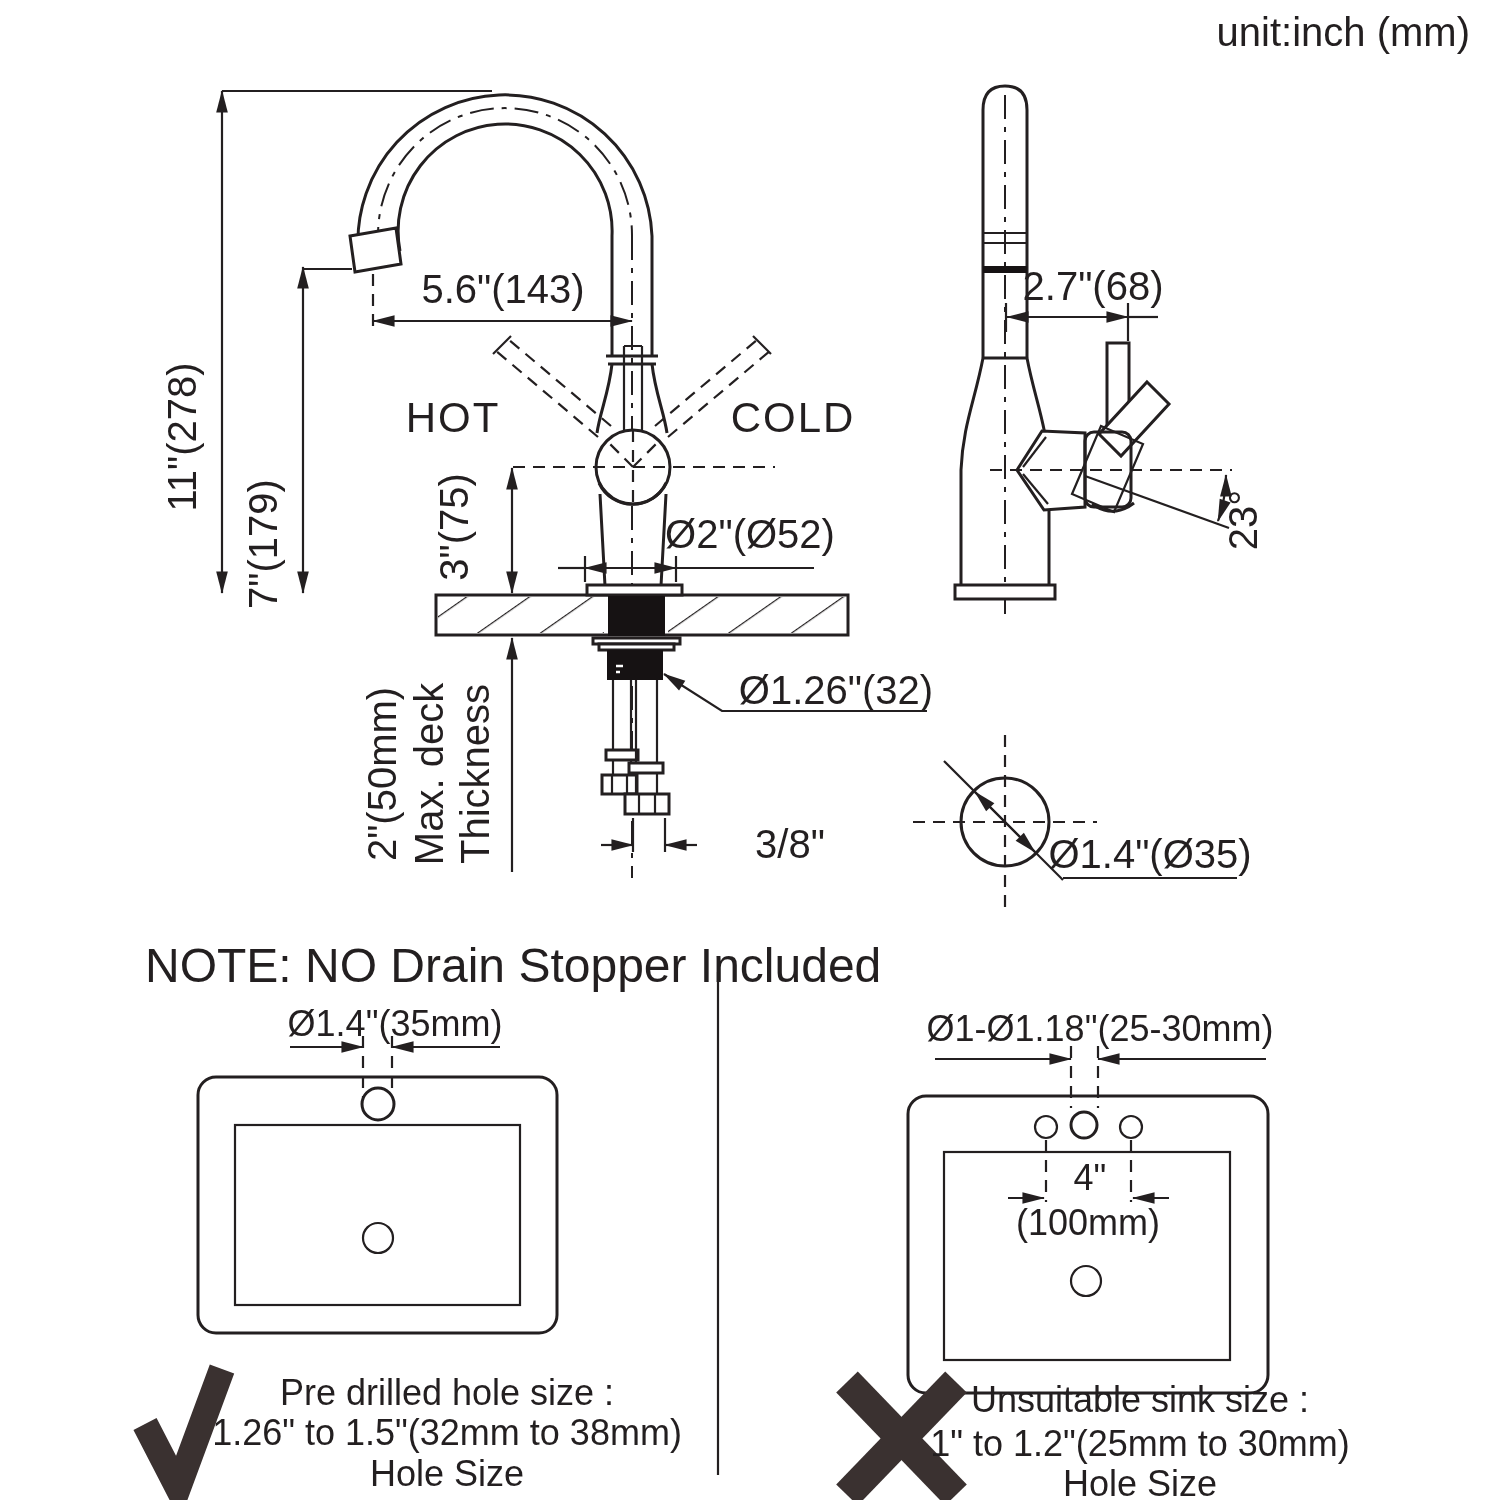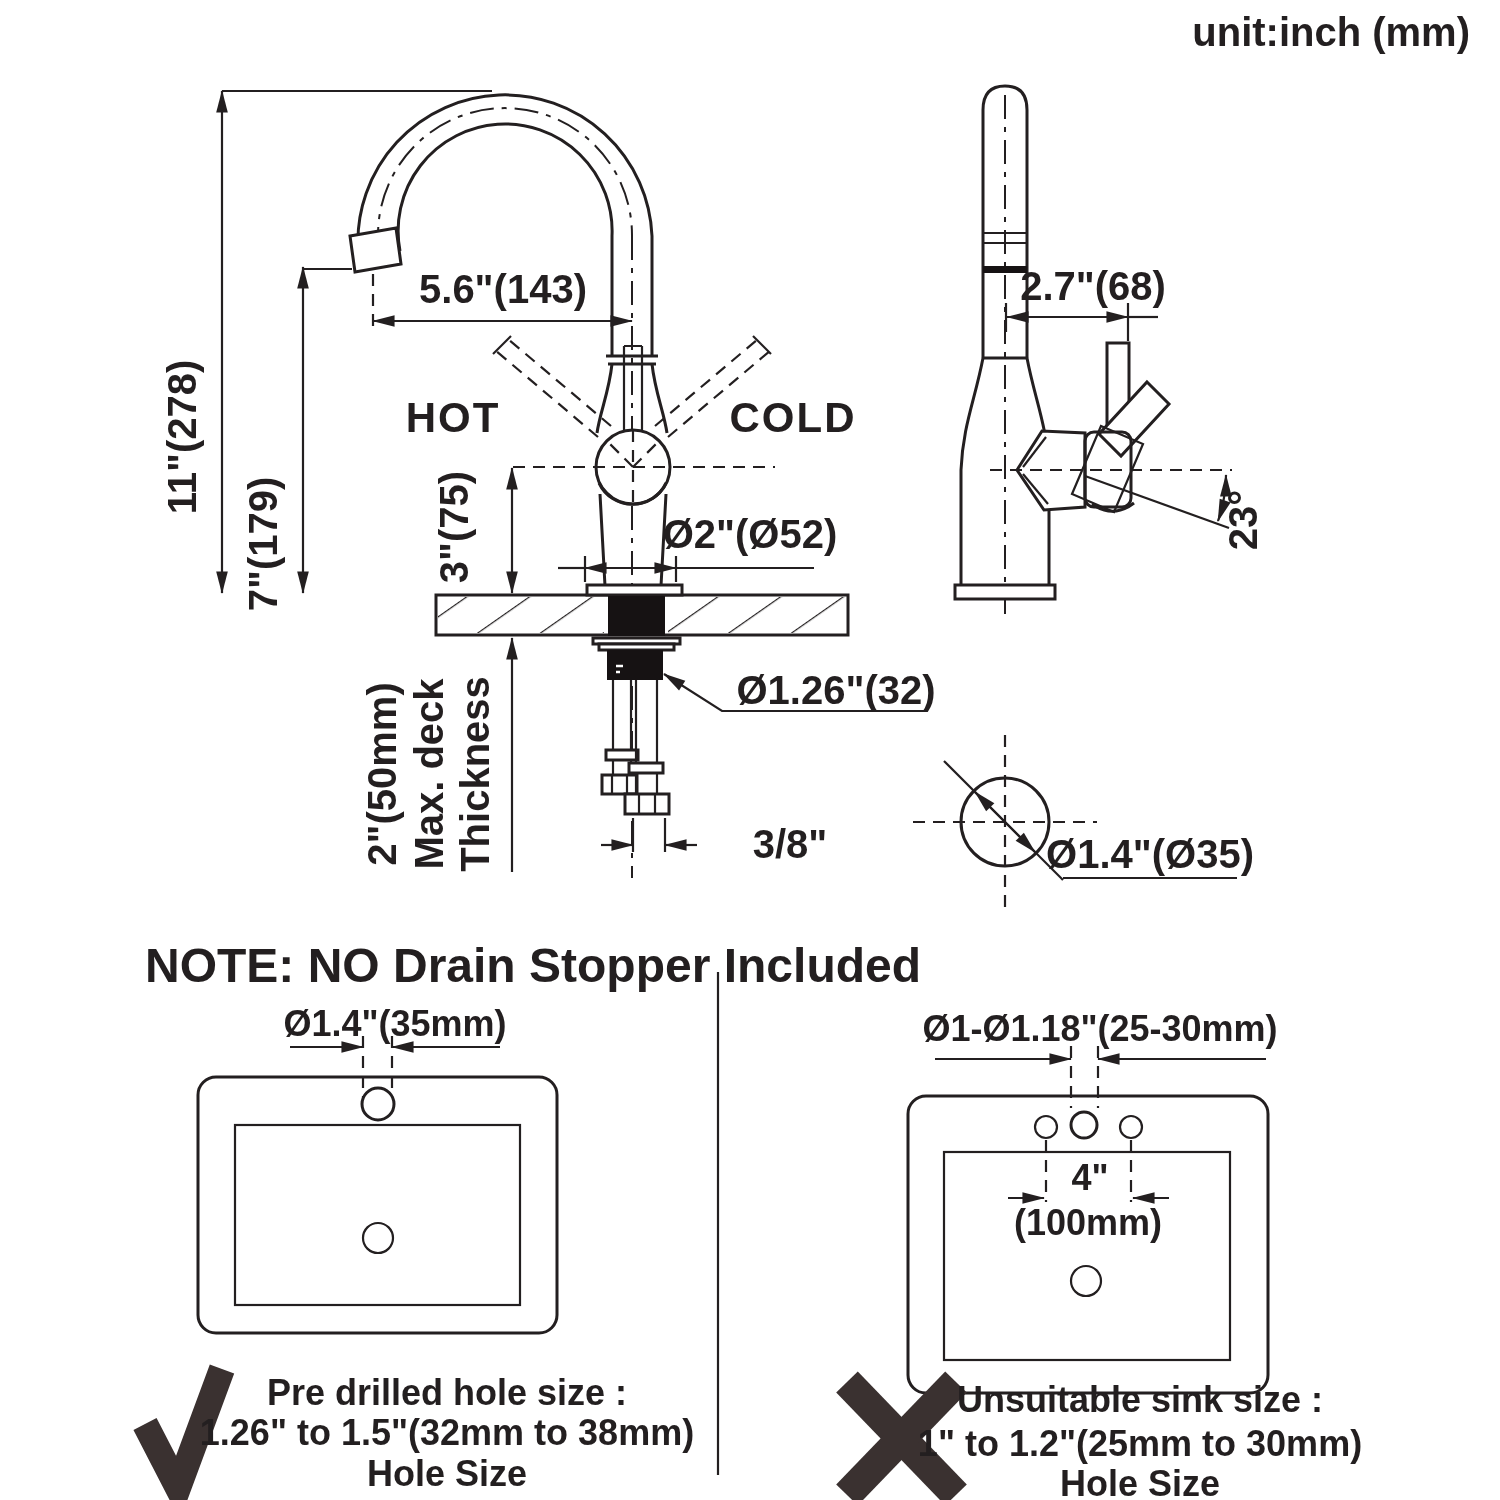--- a/index.html
+++ b/index.html
@@ -1,19 +1,19 @@
 <!DOCTYPE html>
 <html style="--line: #231f20; --mark: #3a3130; --ink: #161213; --bg: #ffffff;"><head>
 <meta charset="utf-8">
 <style>
   :root{
     --line:#231f20; --mark:#3a3130; --ink:#161213; --bg:#ffffff;
   }
   html,body{margin:0;padding:0;background:var(--bg);}
-  .page{width:1500px;height:1500px;position:relative;background:var(--bg);overflow:hidden;font-weight:bold;}
+  .page{width:1500px;height:1500px;position:relative;background:var(--bg);overflow:hidden;}
   svg{display:block;}
   .ln{stroke:var(--line);fill:none;stroke-width:3;}
   .lnw{stroke:var(--line);fill:#fff;stroke-width:3;}
   .ln2{stroke:var(--line);fill:none;stroke-width:2.2;}
   .cl{stroke:var(--line);fill:none;stroke-width:2;stroke-dasharray:24 8 5 8;}
   .dsh{stroke:var(--line);fill:none;stroke-width:2.2;stroke-dasharray:12 8;}
   .dk{fill:var(--ink);stroke:none;}
   .mk{stroke:var(--mark);fill:none;}
   .hl{stroke:var(--line);stroke-width:2.4;}
   .ar{fill:var(--line);stroke:none;}

